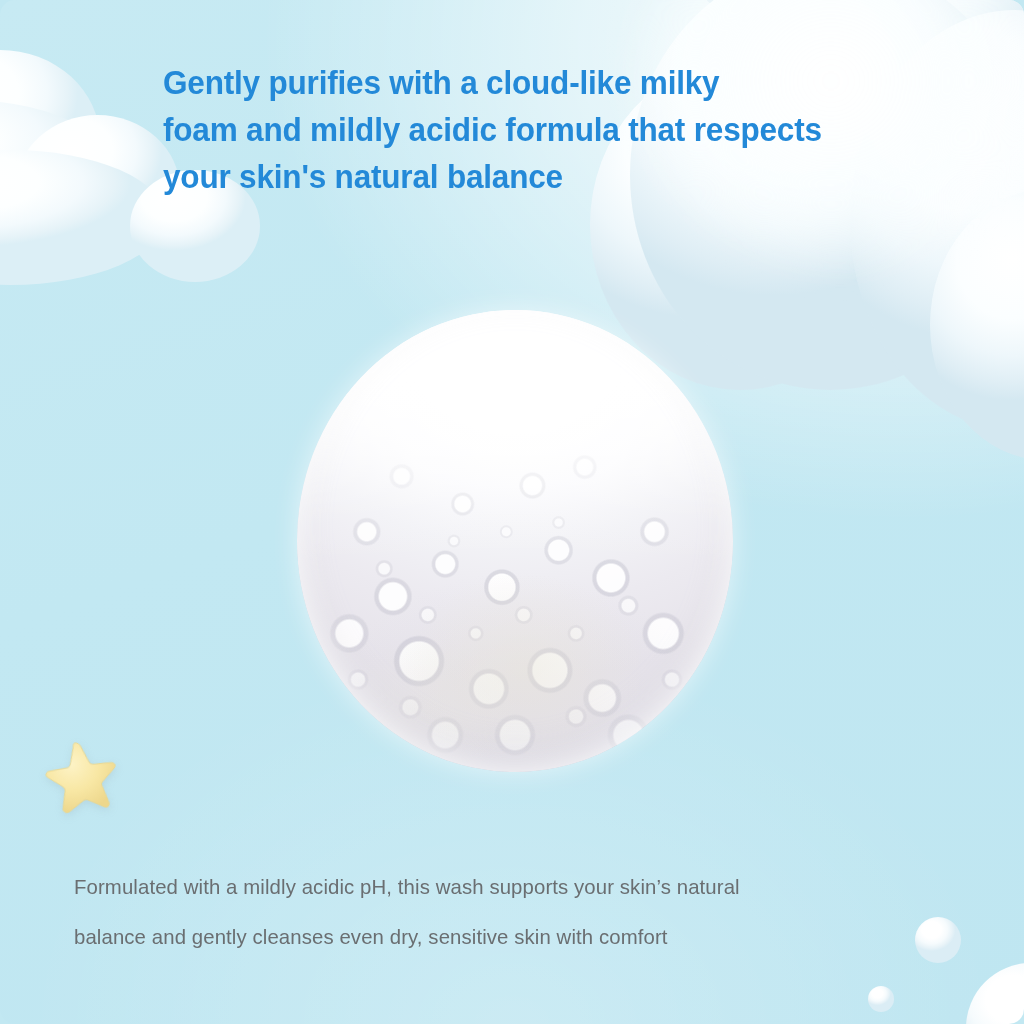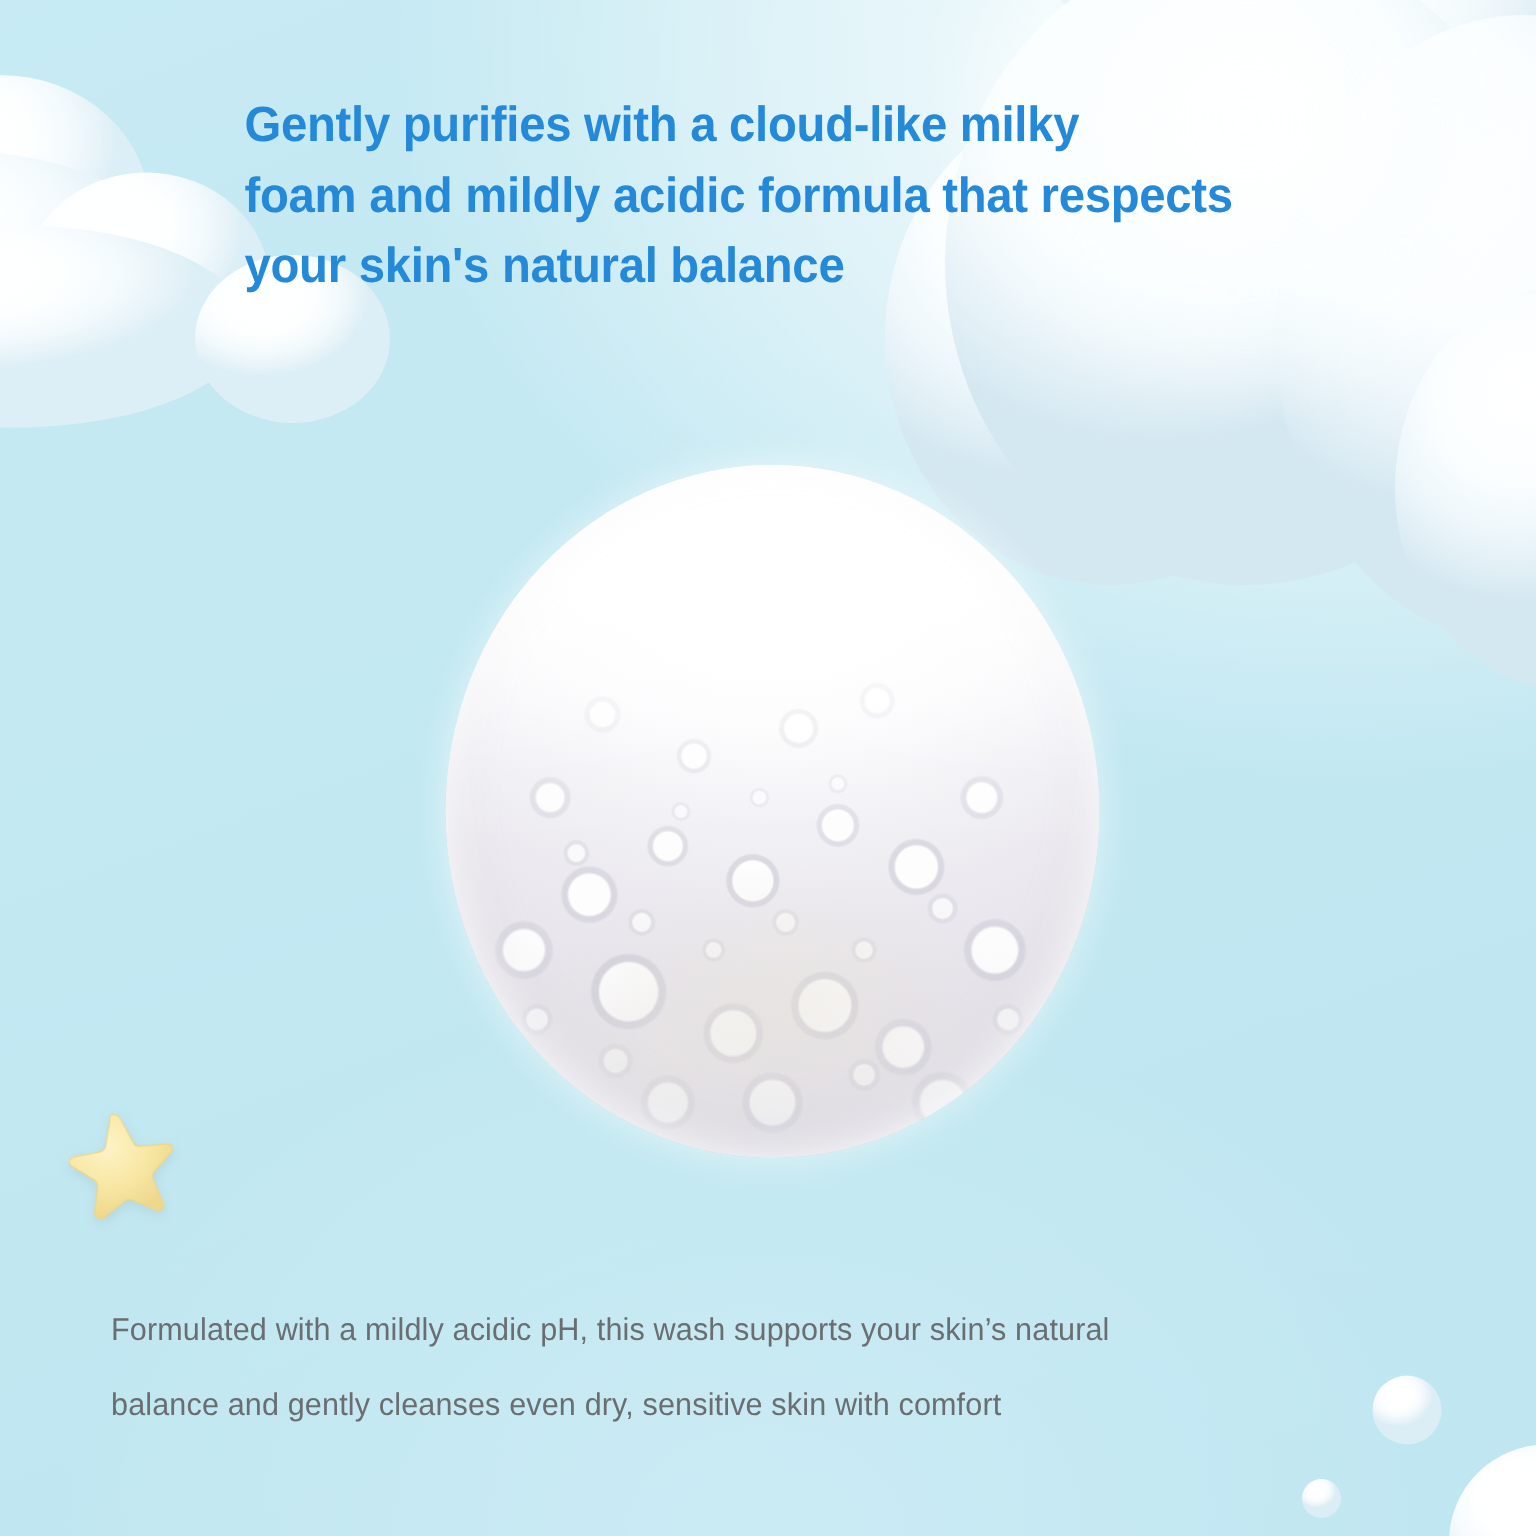--- a/index.html
+++ b/index.html
@@ -4,20 +4,21 @@
 <style>
   html,body{margin:0;padding:0;}
   body{
     width:1024px;height:1024px;overflow:hidden;
     font-family:"Liberation Sans", sans-serif;
     background:#c2e8f2;
   }
   #stage{
     position:relative;width:1024px;height:1024px;overflow:hidden;
     background:#c2e8f2;
+    border-radius:15px;
   }
 
   
   .bg-wash{
     position:absolute;inset:0;
     background:
       radial-gradient(120% 90% at 88% 4%, rgba(255,255,255,.92) 0%, rgba(255,255,255,.55) 26%, rgba(255,255,255,0) 52%),
       radial-gradient(80% 60% at 50% 100%, rgba(255,255,255,.18) 0%, rgba(255,255,255,0) 60%),
       linear-gradient(160deg,#c7eaf3 0%, #c2e8f2 45%, #bfe6f1 100%);
   }

